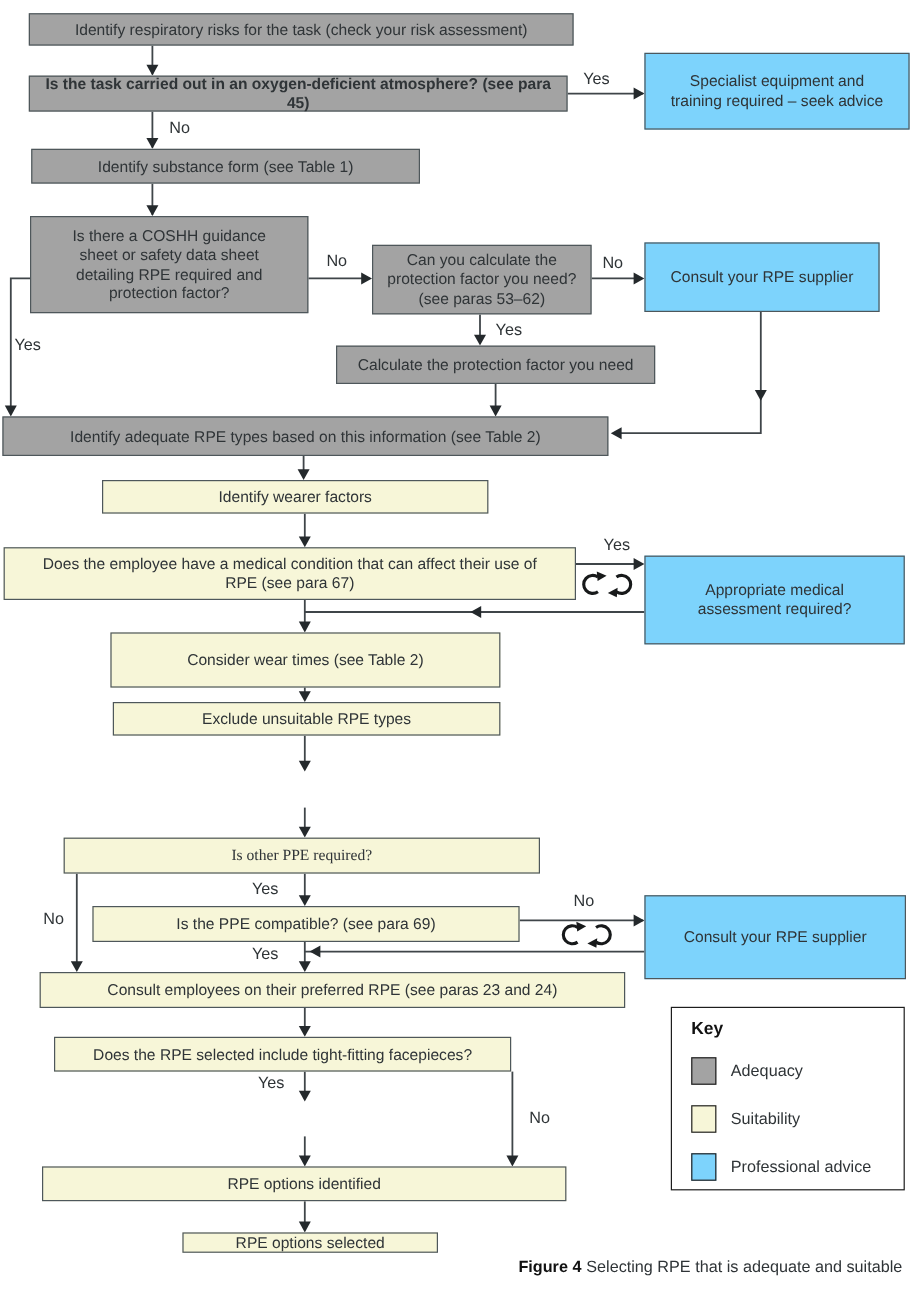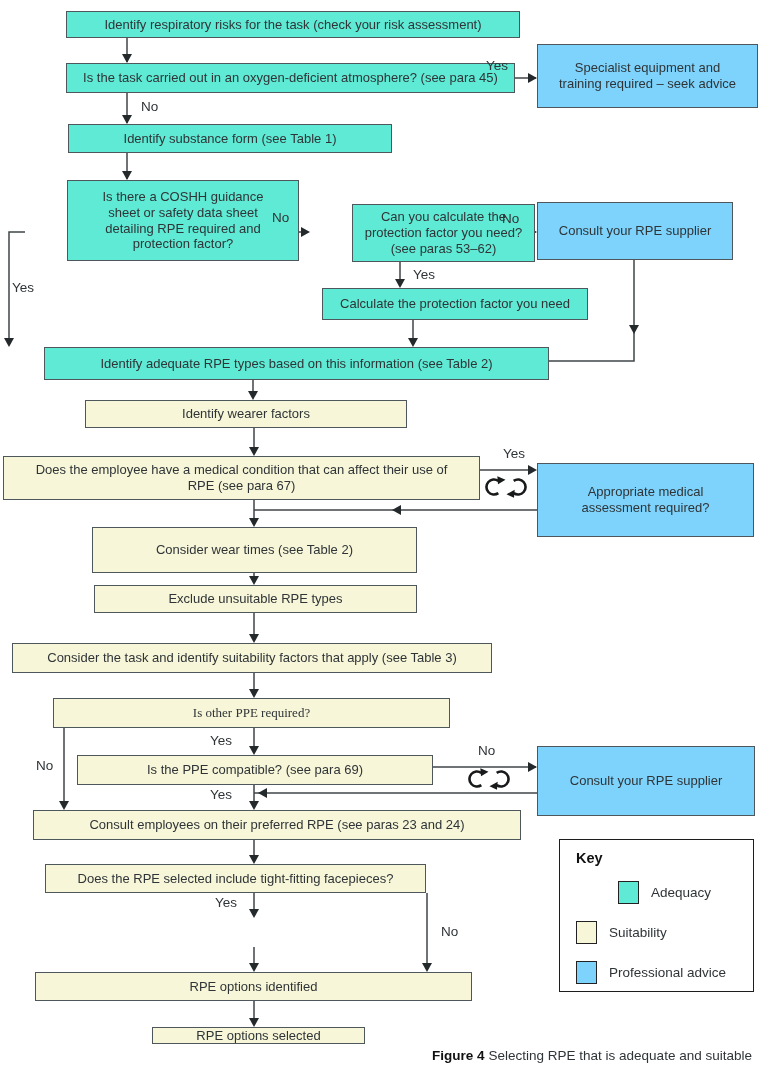--- a/index.html
+++ b/index.html
@@ -8,21 +8,21 @@
     font-family:"Liberation Sans",sans-serif;color:#2f3437;overflow:hidden;
   }
   #edges{position:absolute;left:0;top:0;}
   .edge{fill:none;stroke:#3f4549;stroke-width:1.5;}
   .arrowhead{fill:#24292c;stroke:none;}
   .node{
     position:absolute;box-sizing:border-box;border:1.6px solid #4e575b;
     display:flex;align-items:center;justify-content:center;text-align:center;
     font-size:13px;line-height:1.22;padding:2px 7px;white-space:pre-line;
   }
-  .adequacy{background:#5eead4;margin-left:42px;}
+  .adequacy{background:#a3a3a3;}
   .suitability{background:#f7f6d8;}
   .advice{background:#7dd3fc;}
   .edge-label{position:absolute;font-size:13.5px;color:#2f3437;}
   .recycle{position:absolute;}
   .key-box{
     position:absolute;left:559px;top:839px;width:195px;height:153px;
     box-sizing:border-box;border:1.6px solid #1d1d1d;background:#ffffff;
     padding:10px 0 0 16px;
   }
   .key-title{font-size:14.5px;font-weight:bold;color:#111;}
@@ -114,21 +114,21 @@
     <div class="key-item">
       <span class="swatch advice"></span>
       <span class="key-label">Professional advice</span>
     </div>
   </div>
 
   <div class="caption">
     <span class="caption-bold">Figure 4</span><span class="caption-rest">Selecting RPE that is adequate and suitable</span>
   </div>
 <div class="node adequacy" style="left: 24px; top: 11px; width: 454px; height: 27px;">Identify respiratory risks for the task (check your risk assessment)</div>
-    <div class="node adequacy" style="left: 24px; top: 63px; width: 449px; height: 30px;">Is the task carried out in an oxygen-deficient atmosphere? (see para 45)</div>
+    <div class="node adequacy" style="left: 24px; top: 63px; width: 449px; height: 30px; font-weight: bold;">Is the task carried out in an oxygen-deficient atmosphere? (see para 45)</div>
     <div class="node adequacy" style="left: 26px; top: 124px; width: 324px; height: 29px;">Identify substance form (see Table 1)</div>
     <div class="node adequacy" style="left: 25px; top: 180px; width: 232px; height: 81px;">Is there a COSHH guidance
 sheet or safety data sheet
 detailing RPE required and
 protection factor?</div>
     <div class="node adequacy" style="left: 310px; top: 204px; width: 183px; height: 58px;">Can you calculate the
 protection factor you need?
 (see paras 53–62)</div>
     <div class="node adequacy" style="left: 280px; top: 288px; width: 266px; height: 32px;">Calculate the protection factor you need</div>
     <div class="node adequacy" style="left: 2px; top: 347px; width: 505px; height: 33px;">Identify adequate RPE types based on this information (see Table 2)</div>
@@ -136,21 +136,20 @@
 training required – seek advice</div>
     <div class="node advice" style="left: 537px; top: 202px; width: 196px; height: 58px;">Consult your RPE supplier</div>
     <div class="node advice" style="left: 537px; top: 463px; width: 217px; height: 74px;">Appropriate medical
 assessment required?</div>
     <div class="node advice" style="left: 537px; top: 746px; width: 218px; height: 70px;">Consult your RPE supplier</div>
     <div class="node suitability" style="left: 85px; top: 400px; width: 322px; height: 28px;">Identify wearer factors</div>
     <div class="node suitability" style="left: 3px; top: 456px; width: 477px; height: 44px;">Does the employee have a medical condition that can affect their use of
 RPE (see para 67)</div>
     <div class="node suitability" style="left: 92px; top: 527px; width: 325px; height: 46px;">Consider wear times (see Table 2)</div>
     <div class="node suitability" style="left: 94px; top: 585px; width: 323px; height: 28px;">Exclude unsuitable RPE types</div>
-    <div class="node suitability" style="left: 12px; top: 643px; width: 480px; height: 30px;">Consider the task and identify suitability factors that apply (see Table 3)</div>
     <div class="node suitability" style="left: 53px; top: 698px; width: 397px; height: 30px; font-family: Liberation Serif, serif;">Is other PPE required?</div>
     <div class="node suitability" style="left: 77px; top: 755px; width: 356px; height: 30px;">Is the PPE compatible? (see para 69)</div>
     <div class="node suitability" style="left: 33px; top: 810px; width: 488px; height: 30px;">Consult employees on their preferred RPE (see paras 23 and 24)</div>
     <div class="node suitability" style="left: 45px; top: 864px; width: 381px; height: 29px; text-align: right;">Does the RPE selected include tight-fitting facepieces?</div>
     <div class="node suitability" style="left: 35px; top: 972px; width: 437px; height: 29px;">RPE options identified</div>
     <div class="node suitability" style="left: 152px; top: 1027px; width: 213px; height: 17px;">RPE options selected</div>
     <div class="edge-label" style="left: 486px; top: 58px;">Yes</div>
     <div class="edge-label" style="left: 141px; top: 99px;">No</div>
     <div class="edge-label" style="left: 272px; top: 210px;">No</div>
     <div class="edge-label" style="left: 502px; top: 211px;">No</div>

